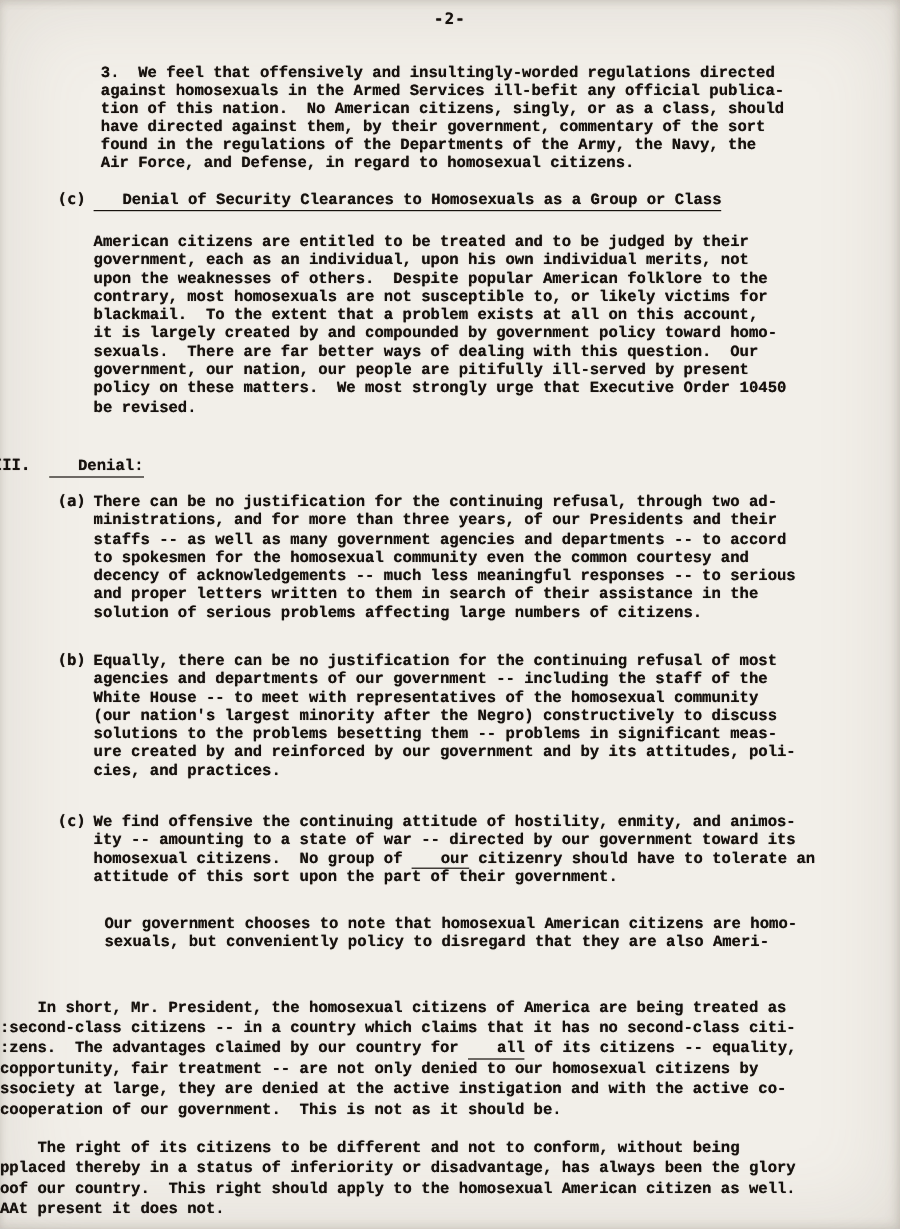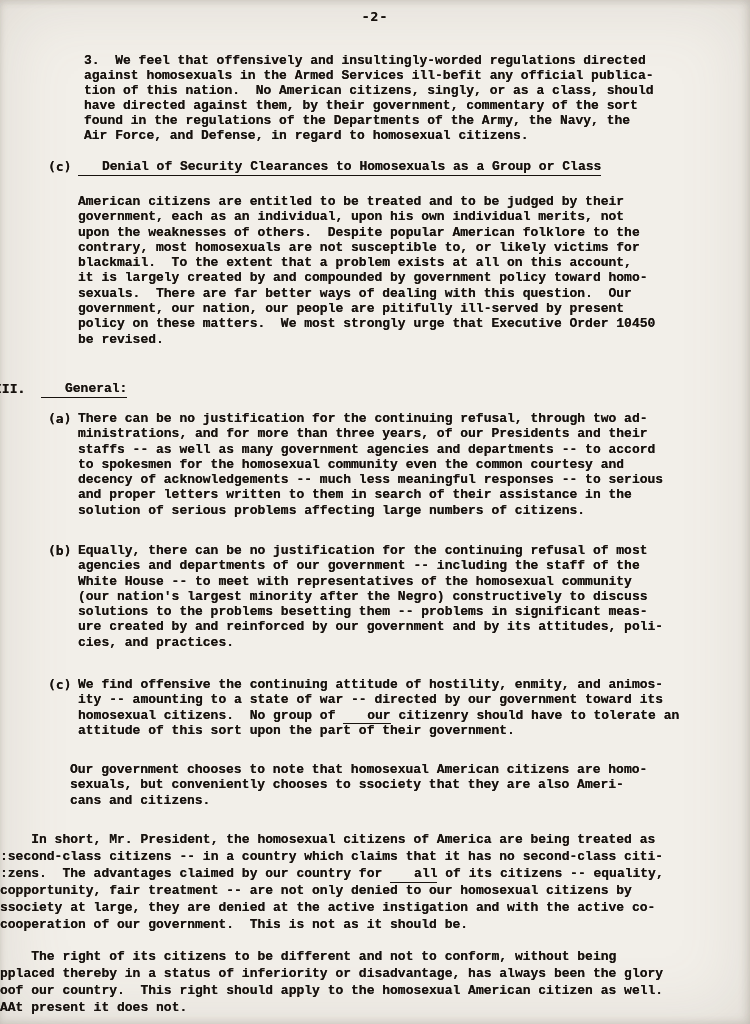--- a/index.html
+++ b/index.html
@@ -53,21 +53,21 @@
 </style>
 </head>
 <body>
 
 <div class="page">
   <div class="pagenum">-2-</div>
   <div>
       <div class="block" style="top: 53px; left: 84px; line-height: 15px;"><div class="line">3.  We feel that offensively and insultingly-worded regulations directed</div><div class="line">against homosexuals in the Armed Services ill-befit any official publica-</div><div class="line">tion of this nation.  No American citizens, singly, or as a class, should</div><div class="line">have directed against them, by their government, commentary of the sort</div><div class="line">found in the regulations of the Departments of the Army, the Navy, the</div><div class="line">Air Force, and Defense, in regard to homosexual citizens.</div></div>
       <div class="block" style="top: 159px; left: 78px; line-height: 15px;"><span class="label" style="left: -30px;">(c)</span><div class="line"><span class="u">Denial of Security Clearances to Homosexuals as a Group or Class</span></div></div>
       <div class="block" style="top: 194px; left: 78px; line-height: 15.3px;"><div class="line">American citizens are entitled to be treated and to be judged by their</div><div class="line">government, each as an individual, upon his own individual merits, not</div><div class="line">upon the weaknesses of others.  Despite popular American folklore to the</div><div class="line">contrary, most homosexuals are not susceptible to, or likely victims for</div><div class="line">blackmail.  To the extent that a problem exists at all on this account,</div><div class="line">it is largely created by and compounded by government policy toward homo-</div><div class="line">sexuals.  There are far better ways of dealing with this question.  Our</div><div class="line">government, our nation, our people are pitifully ill-served by present</div><div class="line">policy on these matters.  We most strongly urge that Executive Order 10450</div><div class="line">be revised.</div></div>
-      <div class="block" style="top: 381px; left: 41px; line-height: 15px;"><span class="label" style="left: -47px;">III.</span><div class="line"><span class="u">General:</span></div></div>
+      <div class="block" style="top: 381px; left: 41px; line-height: 15px;"><span class="label" style="left: -47px;">III.</span><div class="line"><span class="u">Denial:</span></div></div>
       <div class="block" style="top: 411px; left: 78px; line-height: 15.3px;"><span class="label" style="left: -30px;">(a)</span><div class="line">There can be no justification for the continuing refusal, through two ad-</div><div class="line">ministrations, and for more than three years, of our Presidents and their</div><div class="line">staffs -- as well as many government agencies and departments -- to accord</div><div class="line">to spokesmen for the homosexual community even the common courtesy and</div><div class="line">decency of acknowledgements -- much less meaningful responses -- to serious</div><div class="line">and proper letters written to them in search of their assistance in the</div><div class="line">solution of serious problems affecting large numbers of citizens.</div></div>
       <div class="block" style="top: 543px; left: 78px; line-height: 15.3px;"><span class="label" style="left: -30px;">(b)</span><div class="line">Equally, there can be no justification for the continuing refusal of most</div><div class="line">agencies and departments of our government -- including the staff of the</div><div class="line">White House -- to meet with representatives of the homosexual community</div><div class="line">(our nation's largest minority after the Negro) constructively to discuss</div><div class="line">solutions to the problems besetting them -- problems in significant meas-</div><div class="line">ure created by and reinforced by our government and by its attitudes, poli-</div><div class="line">cies, and practices.</div></div>
       <div class="block" style="top: 677px; left: 78px; line-height: 15.3px;"><span class="label" style="left: -30px;">(c)</span><div class="line">We find offensive the continuing attitude of hostility, enmity, and animos-</div><div class="line">ity -- amounting to a state of war -- directed by our government toward its</div><div class="line">homosexual citizens.  No group of <span class="u">our</span> citizenry should have to tolerate an</div><div class="line">attitude of this sort upon the part of their government.</div></div>
-      <div class="block" style="top: 762px; left: 70px; line-height: 15.3px;"><div class="line">Our government chooses to note that homosexual American citizens are homo-</div><div class="line">sexuals, but conveniently chooses to ssociety that they are also Ameri-</div><div class="line">cans and citizens.</div></div>
+      <div class="block" style="top: 762px; left: 87px; line-height: 15.3px;"><div class="line">Our government chooses to note that homosexual American citizens are homo-</div><div class="line">sexuals, but conveniently policy to disregard that they are also Ameri-</div></div>
       <div class="block" style="top: 831px; left: 0px; line-height: 17px;"><div class="line">    In short, Mr. President, the homosexual citizens of America are being treated as</div><div class="line">:second-class citizens -- in a country which claims that it has no second-class citi-</div><div class="line">:zens.  The advantages claimed by our country for <span class="u">all</span> of its citizens -- equality,</div><div class="line">copportunity, fair treatment -- are not only denied to our homosexual citizens by</div><div class="line">ssociety at large, they are denied at the active instigation and with the active co-</div><div class="line">cooperation of our government.  This is not as it should be.</div></div>
       <div class="block" style="top: 948px; left: 0px; line-height: 17px;"><div class="line">    The right of its citizens to be different and not to conform, without being</div><div class="line">pplaced thereby in a status of inferiority or disadvantage, has always been the glory</div><div class="line">oof our country.  This right should apply to the homosexual American citizen as well.</div><div class="line">AAt present it does not.</div></div>
     </div>
 </div>
 
 </body></html>

